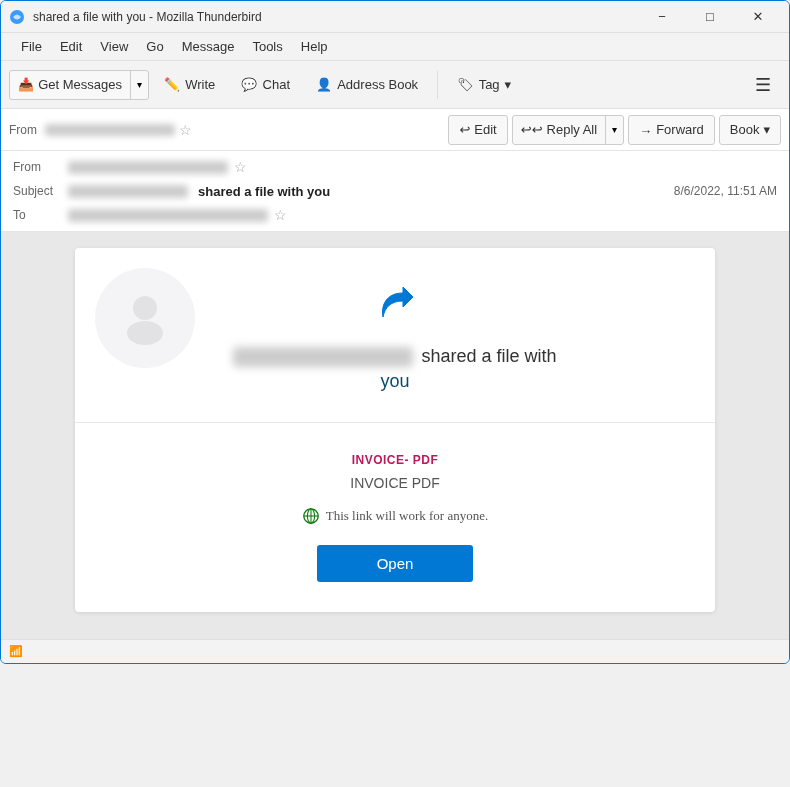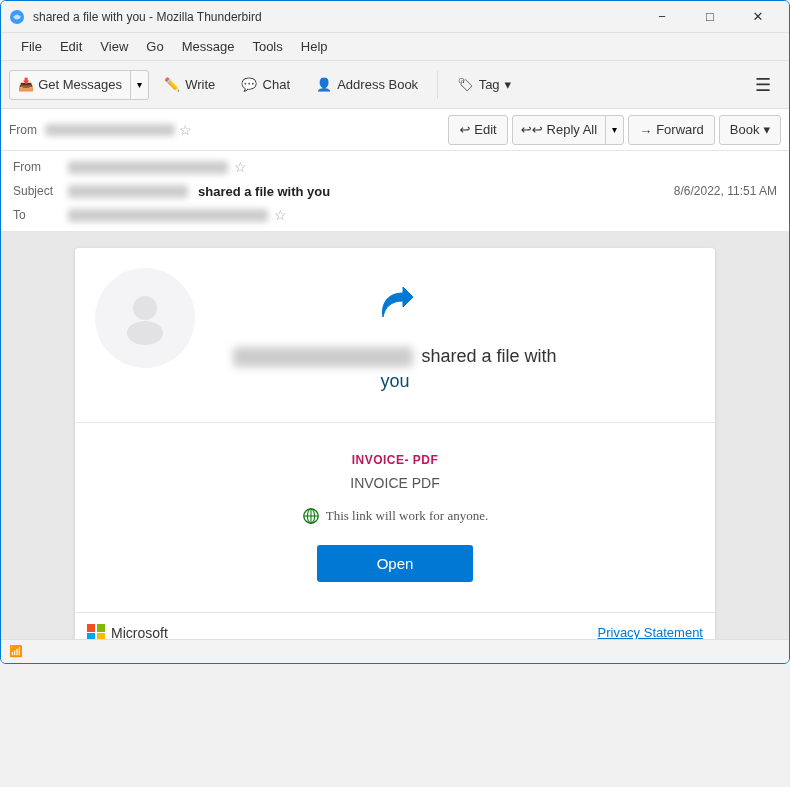--- a/index.html
+++ b/index.html
@@ -592,32 +592,20 @@
             <ellipse cx="10" cy="10" rx="4" ry="8" stroke="#107c10" stroke-width="1.2"></ellipse>
             <line x1="2" y1="10" x2="18" y2="10" stroke="#107c10" stroke-width="1.2"></line>
             <line x1="10" y1="2" x2="10" y2="18" stroke="#107c10" stroke-width="1.2"></line>
           </svg>
           <span>This link will work for anyone.</span>
         </div>
 
         <button class="open-btn">Open</button>
       </div>
 
-      <div class="email-footer">
-        <div class="ms-logo">
-          <div class="ms-grid">
-            <div></div>
-            <div></div>
-            <div></div>
-            <div></div>
-          </div>
-          <span class="ms-logo-text">Microsoft</span>
-        </div>
-        <span class="privacy-link">Privacy Statement</span>
-      </div>
 
     </div>
   </div>
 
   <div class="status-bar">
     <span>📶</span>
   </div>
 
 </div>
 

